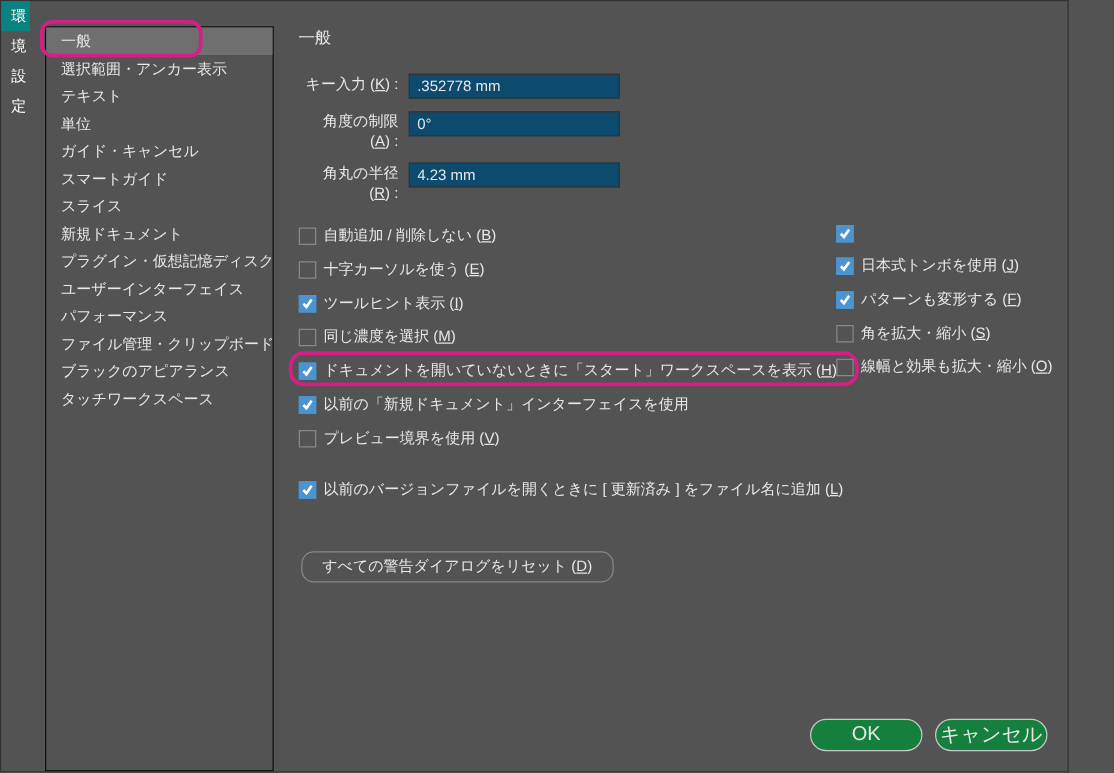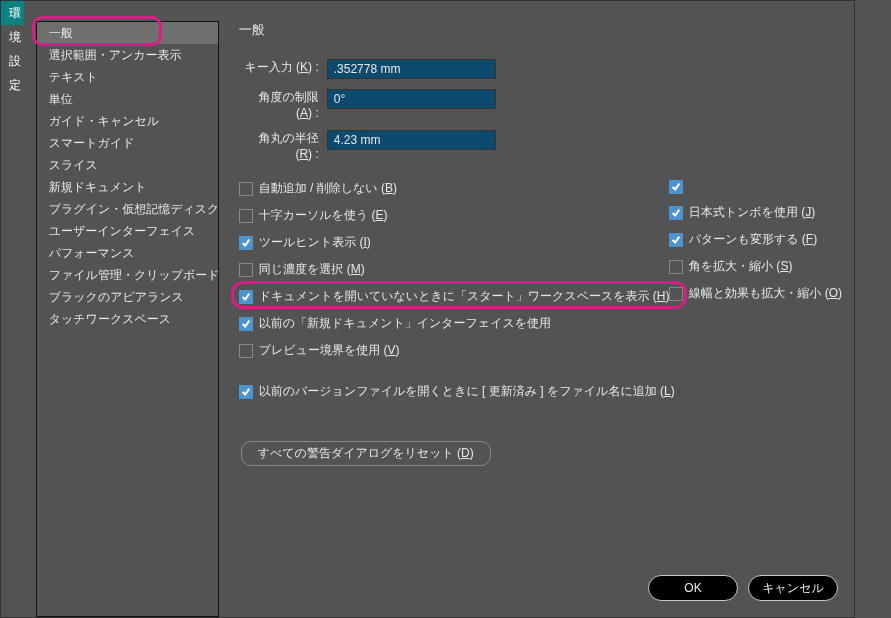--- a/index.html
+++ b/index.html
@@ -157,27 +157,27 @@
     margin-top: 16px;
   }
   .footer {
     position: absolute;
     bottom: 16px;
     right: 16px;
     display: flex;
     gap: 10px;
   }
   .dlg-btn {
-    background: #000000;
+    background: #15803d;
     border: 1.5px solid #c8c8c8;
     border-radius: 14px;
     color: #e8e8e8;
     width: 90px;
     height: 26px;
-    font-size: 12px;
+    font-size: 16px;
     cursor: pointer;
   }
   .u { text-decoration: underline; }
 </style>
 </head>
 <body>
 
 <div class="window">
   <div class="titlebar">
     <span>環境設定</span>

